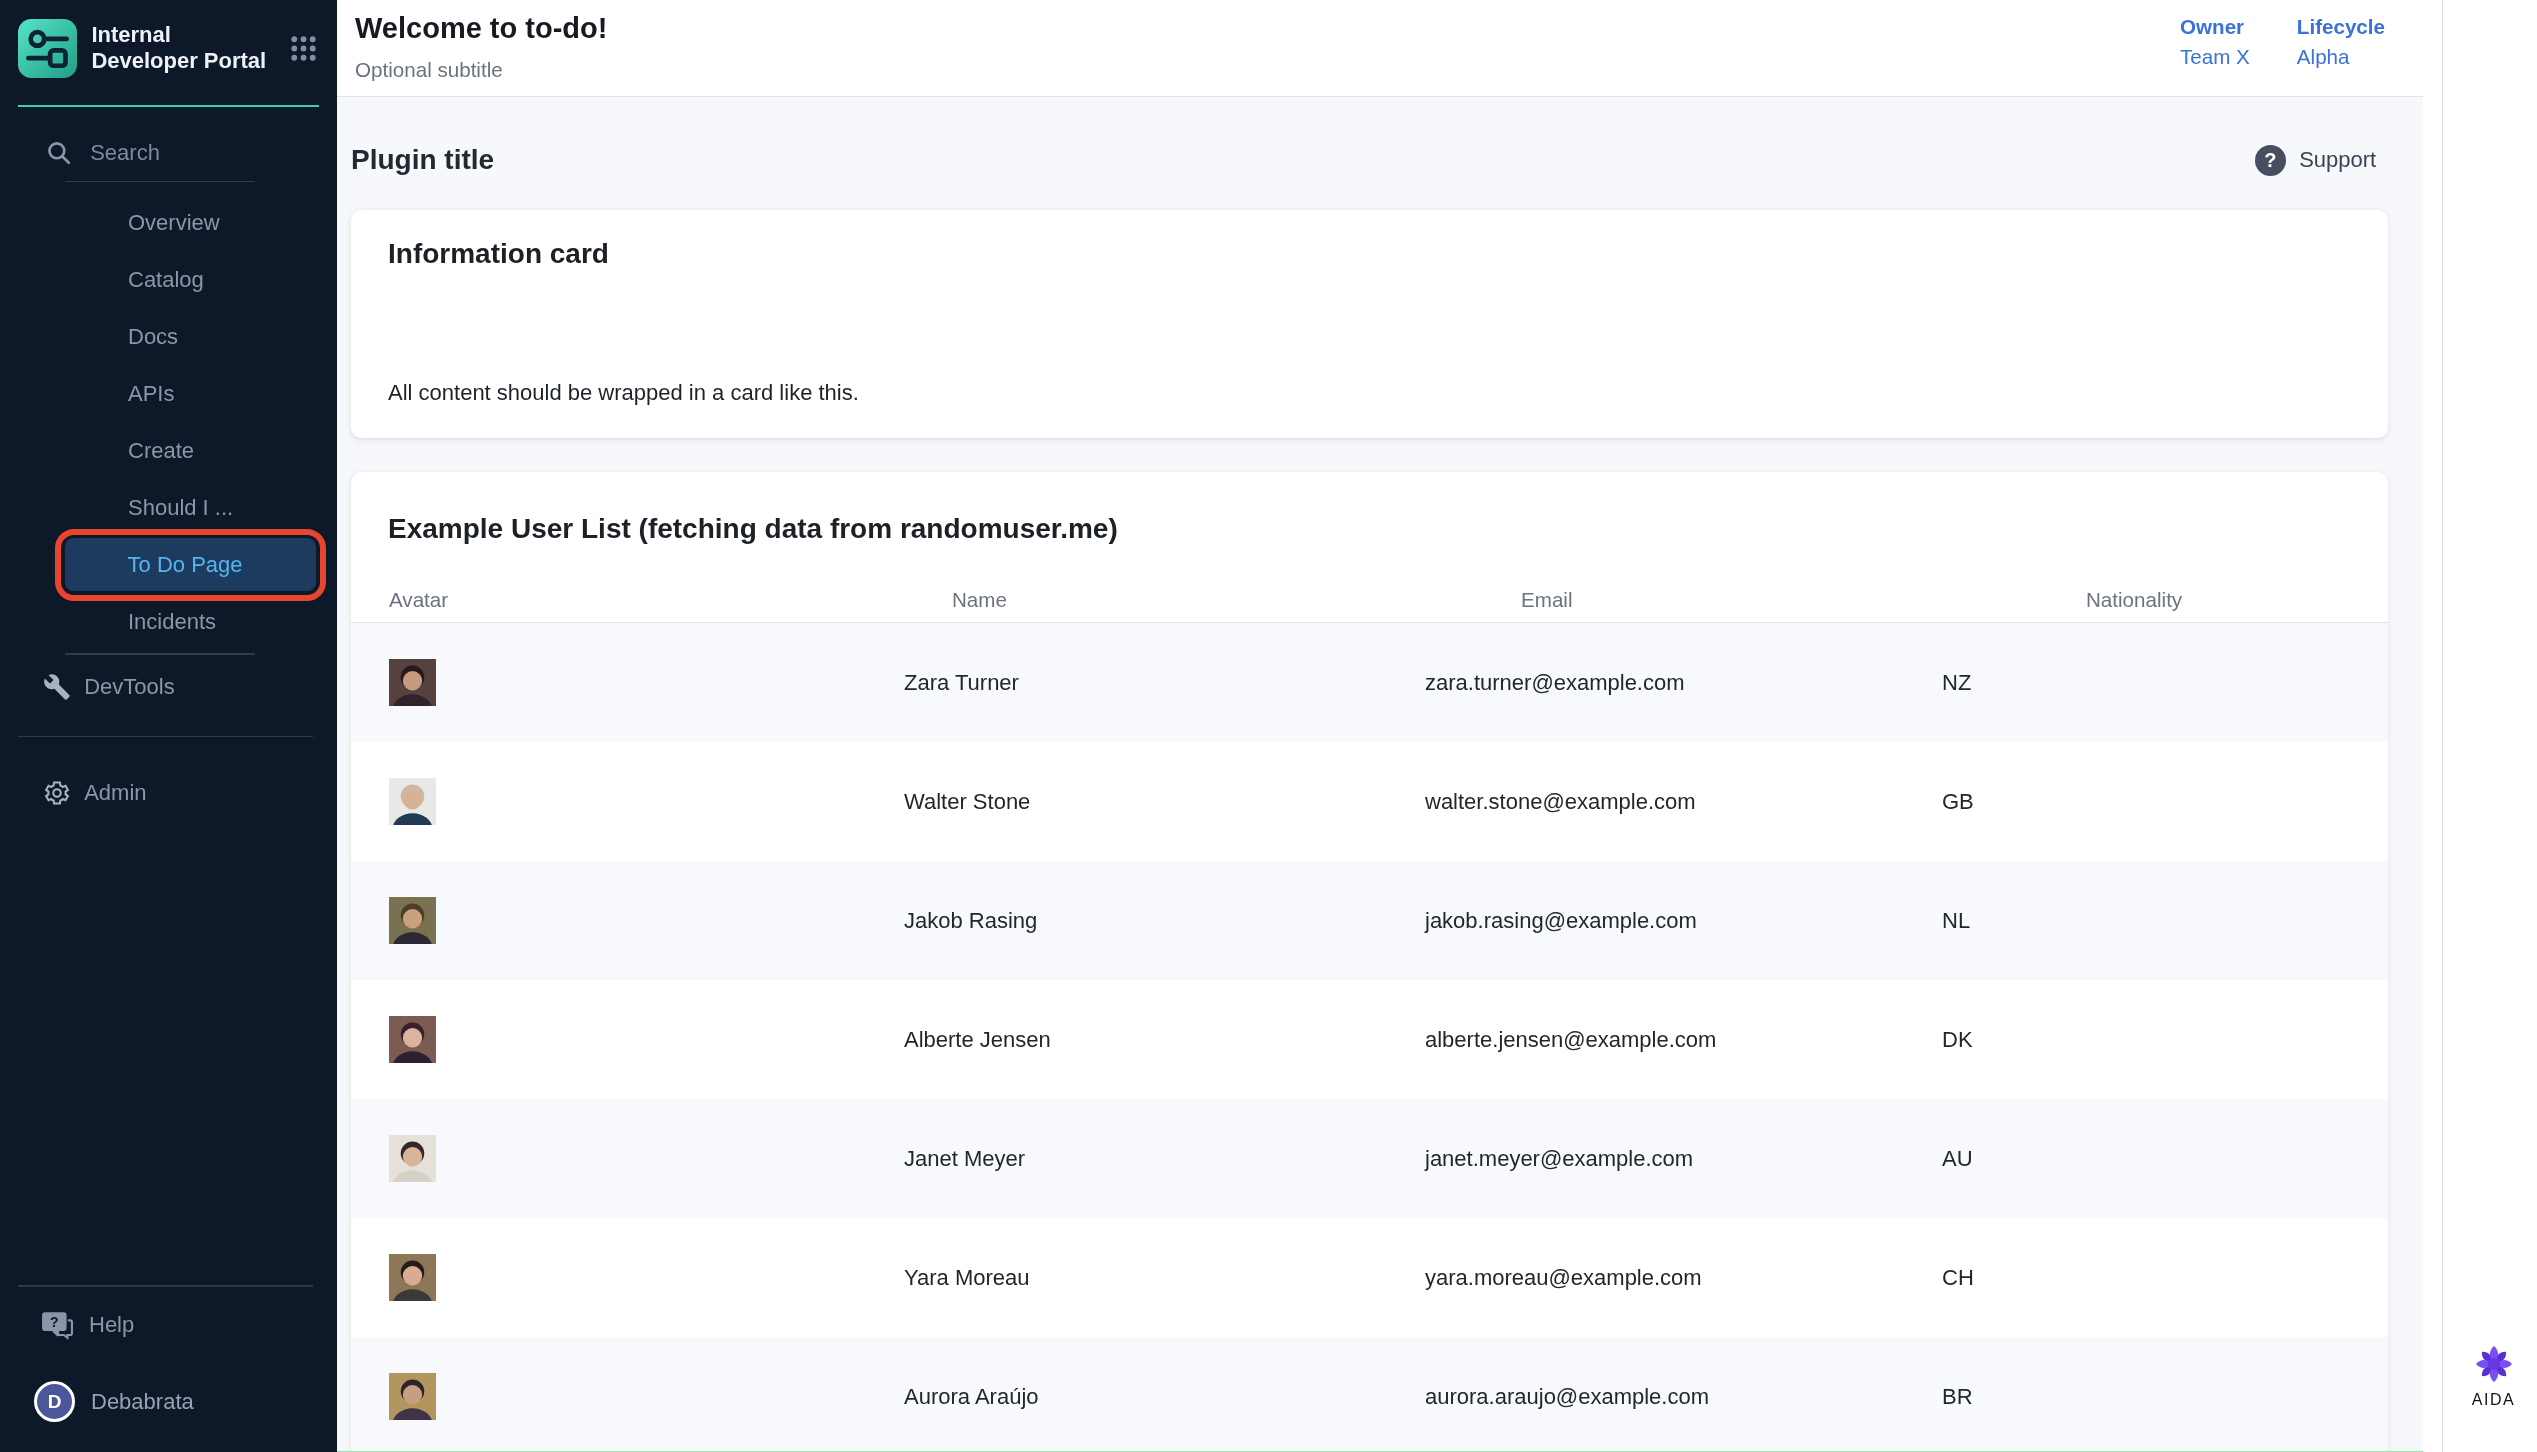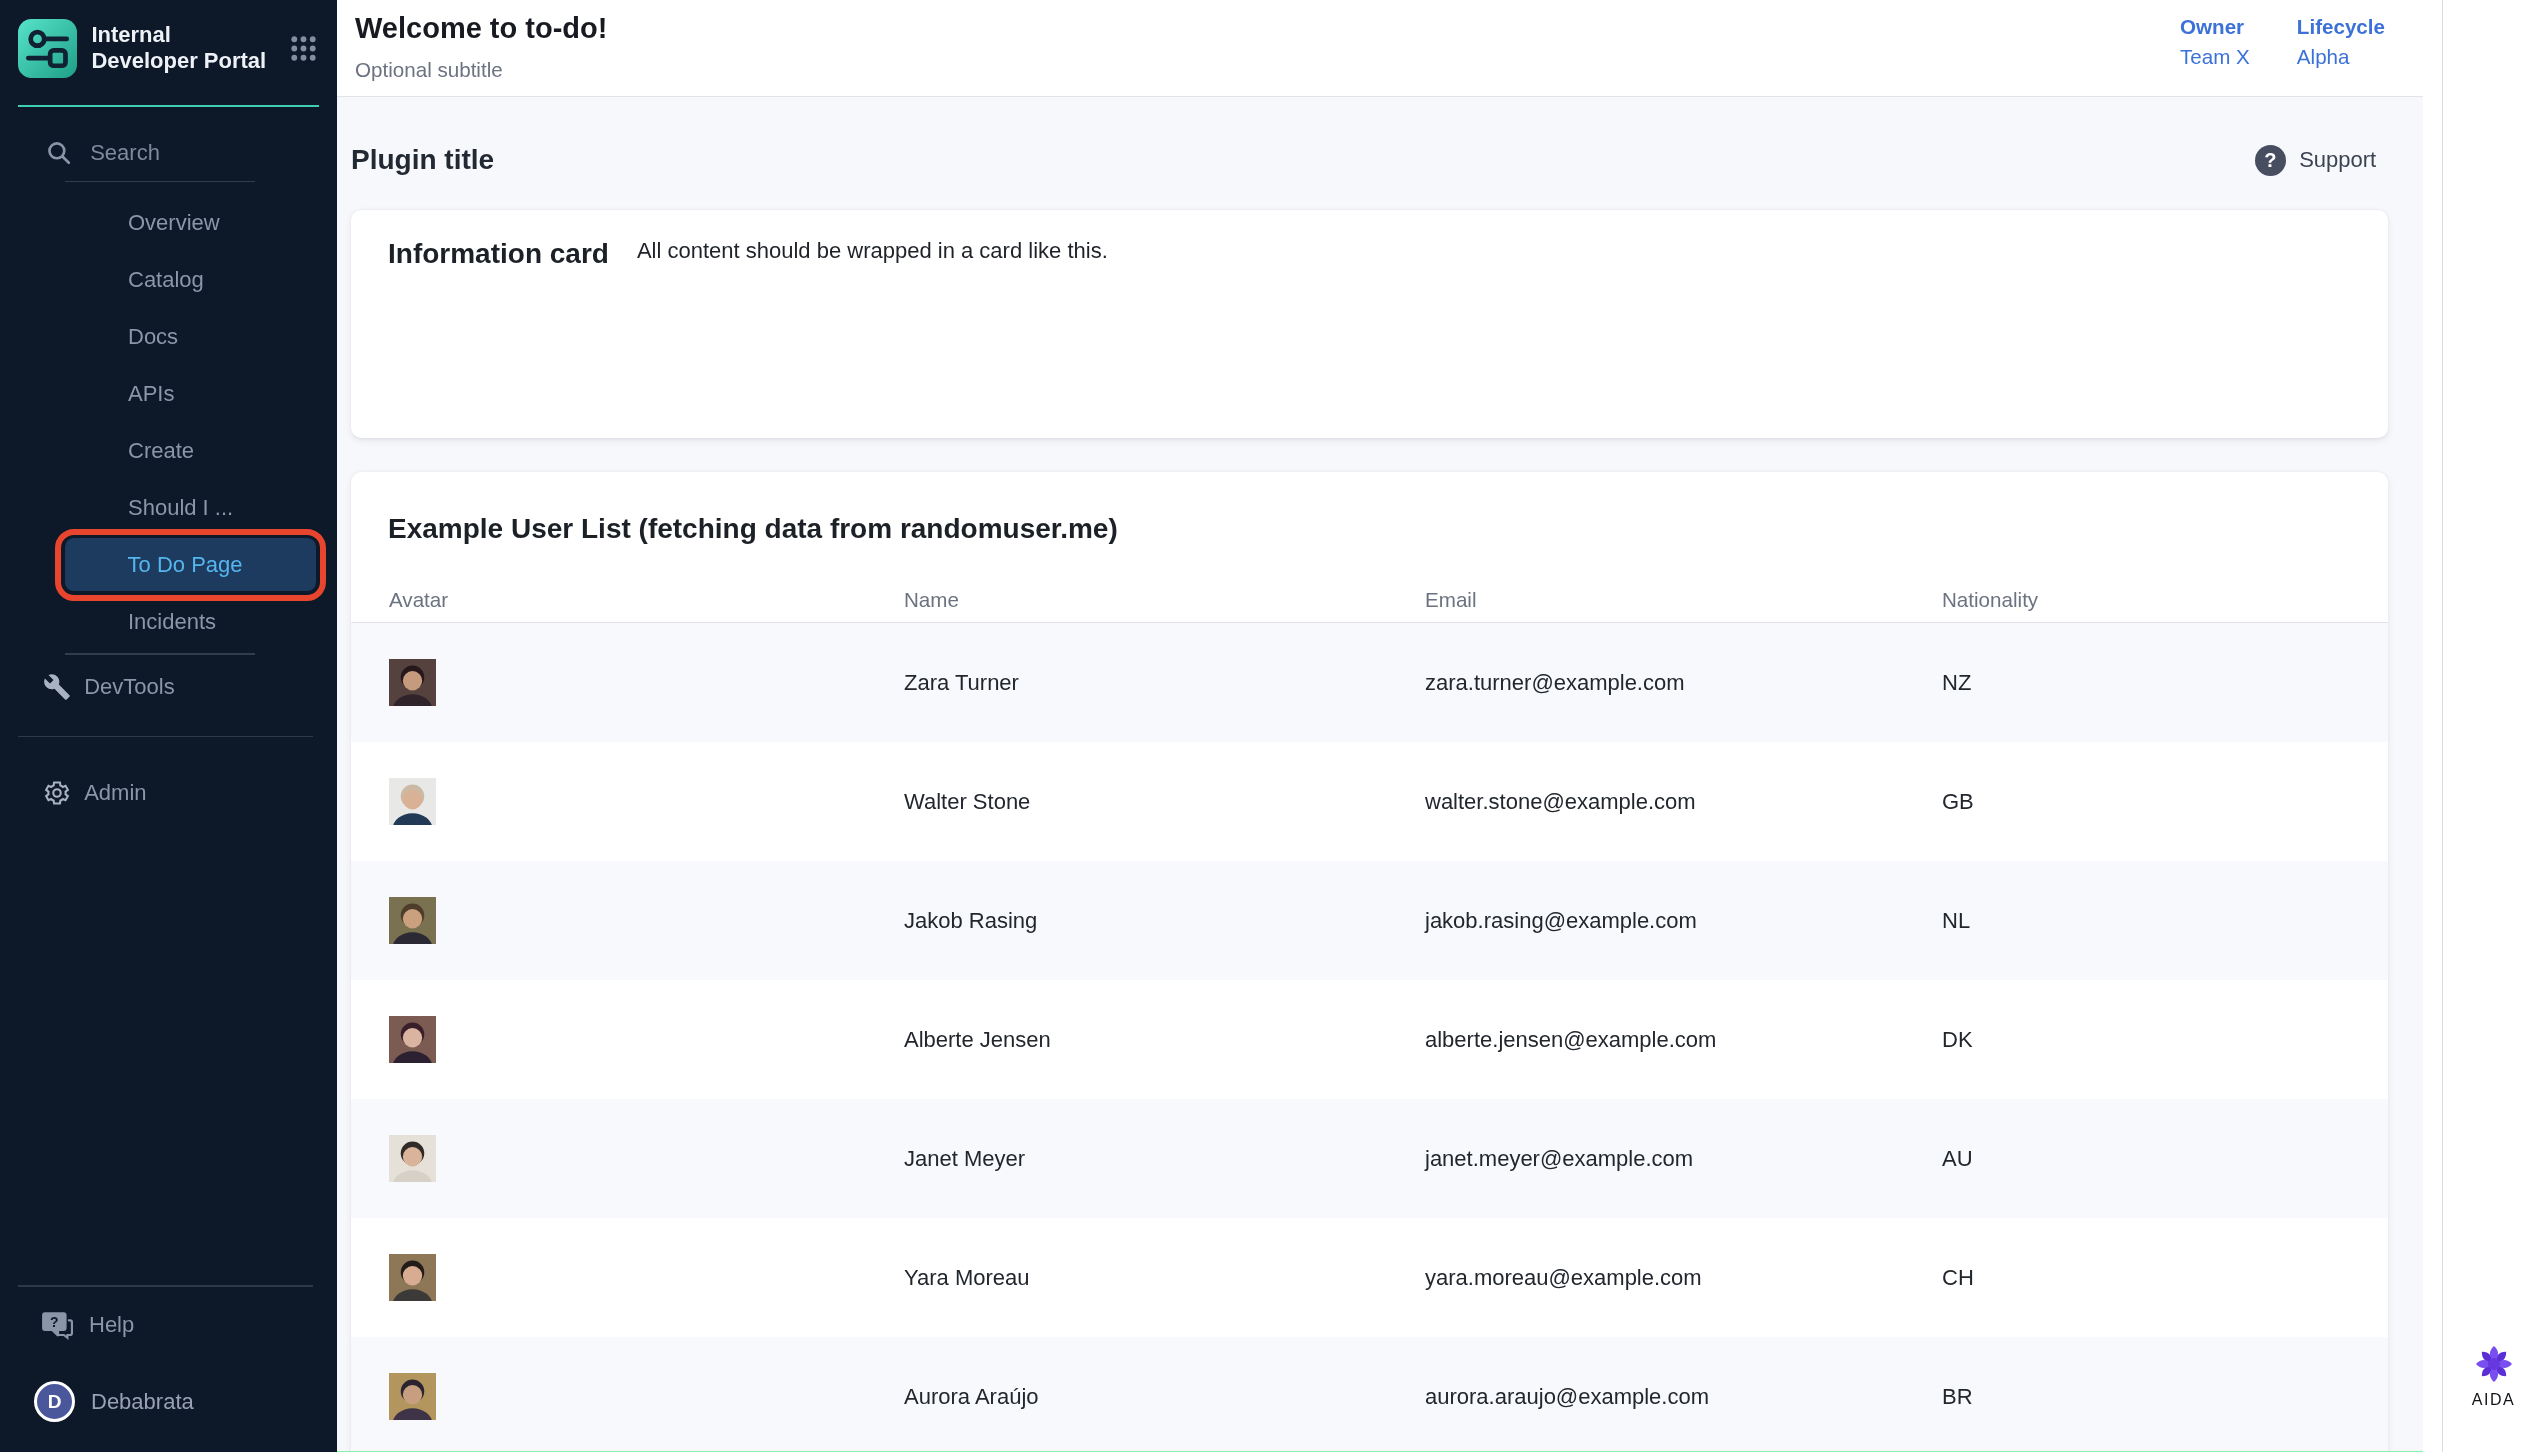--- a/index.html
+++ b/index.html
@@ -98,29 +98,29 @@
     display:flex; align-items:center; justify-content:center;
   }
   .support-label { font-size:22px; color:#3c4352; font-weight:500; }
 
   .card {
     background:#ffffff; border-radius:10.3px;
     box-shadow:0 2.2px 7.4px rgba(25,35,60,0.08), 0 0.7px 2.2px rgba(25,35,60,0.06);
   }
   .info-card {
     margin-top:34px; height:228px; padding:28px 37px;
-    display:flex; flex-direction:row; justify-content:flex-start;gap:28px;
+    display:flex; flex-direction:column; justify-content:space-between;gap:28px;
   }
   .card-title { font-size:28px; font-weight:bold; color:#1c2127; }
   .info-body { font-size:22px; color:#1e2329; padding-bottom:4.4px; }
 
   .table-card { margin-top:34px; min-height:986px; border-radius:10.3px 10.3px 0 0; overflow:hidden; }
   .table-title { padding:41px 37px 0 37px; font-size:28px; font-weight:bold; color:#1c2127; }
   .tgrid { display:grid; grid-template-columns:515px 521px 517px 1fr; align-items:center; padding:0 38px; }
-  .thead { margin-top:32px; height:46px; border-bottom:1.5px solid #e1e3e8; }
+  .thead { margin-top:32px; height:46px; border-bottom:1.5px solid #e1e3e8;gap:48px; }
   .thead .th { font-size:20.6px; font-weight:500; color:#6b7280; }
   .trow { height:119px; }
   .trow.odd { background:#f8f9fc; }
   .tcell { font-size:22px; color:#22272d; }
   .avatar-wrap { width:47px; height:47px; border-radius:50%; overflow:hidden; }
   .avatar-wrap svg { display:block; }
 
   
   .right-gutter {
     position:absolute; top:0; bottom:0; left:2442px; width:96px;

